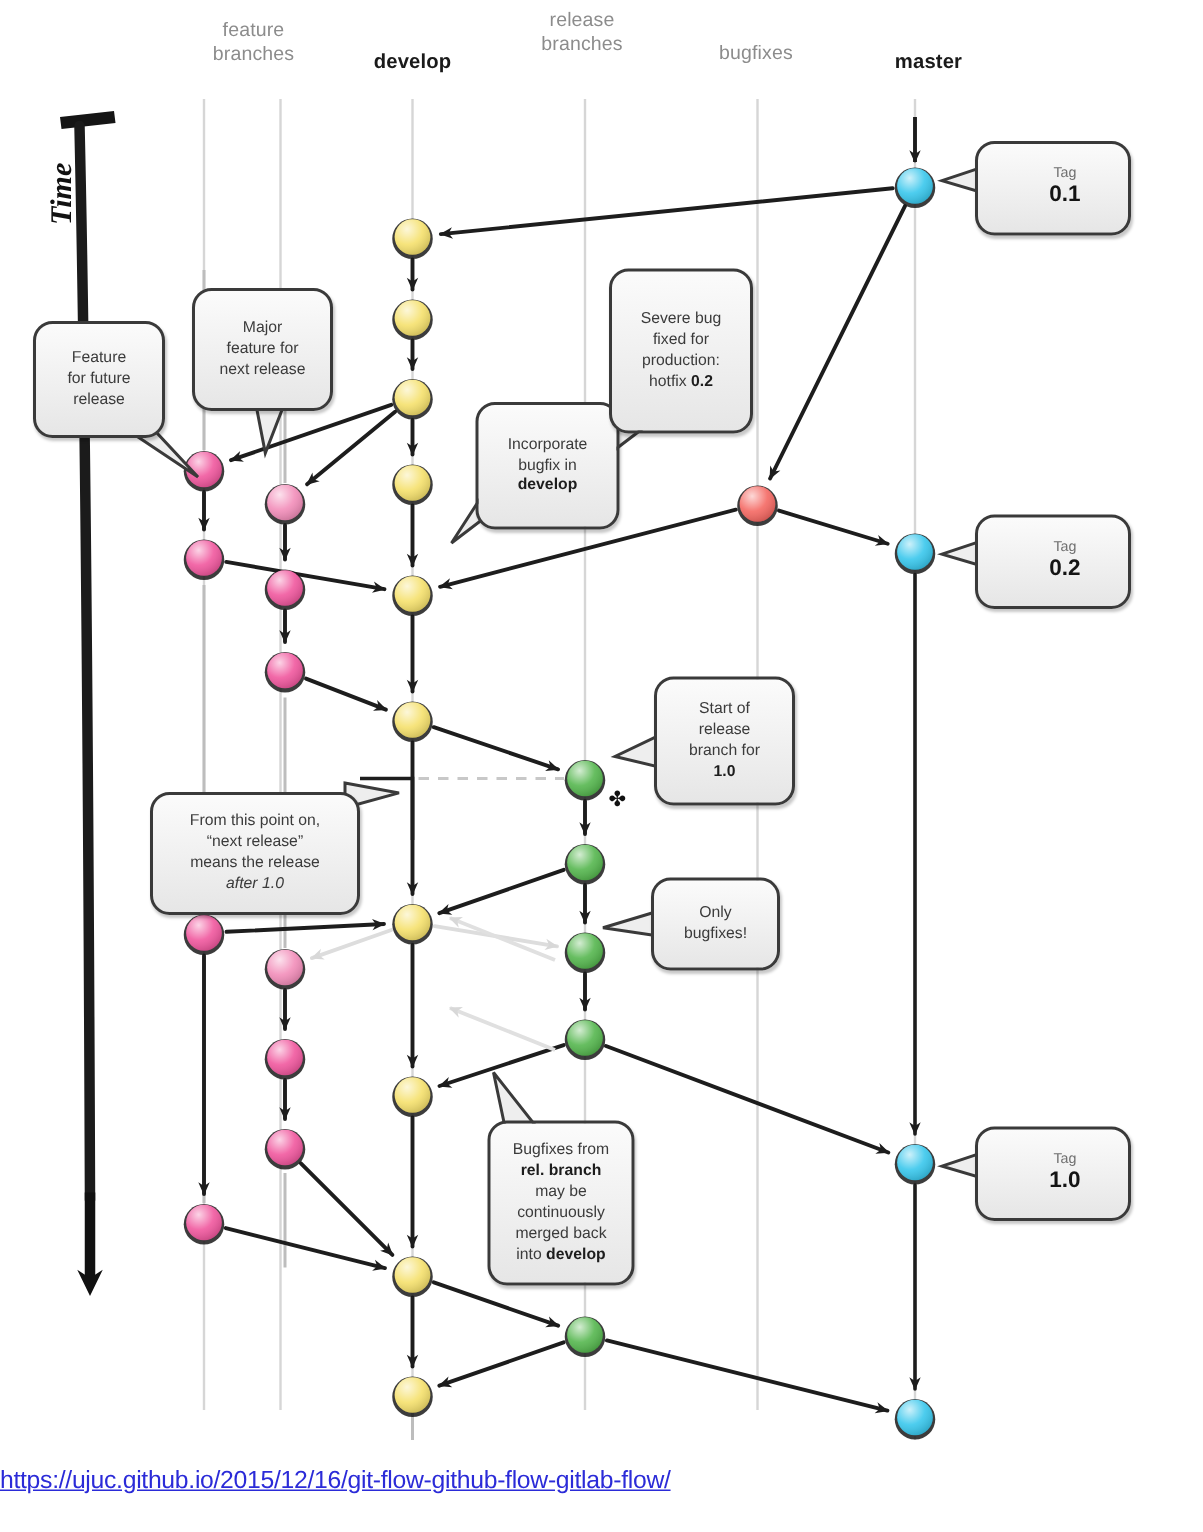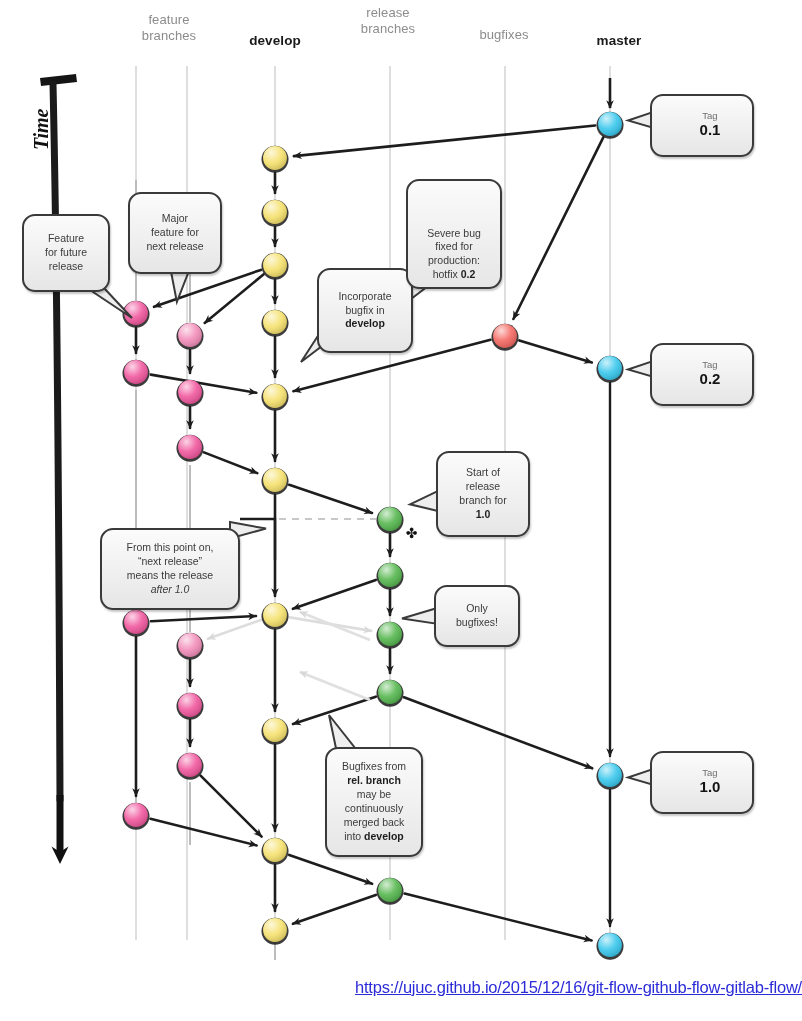--- a/index.html
+++ b/index.html
@@ -68,21 +68,21 @@
     font-style: italic;
     font-size: 20px;
     font-family: "Liberation Serif", serif;
     transform: rotate(-90deg);
     transform-origin: left top;
     white-space: nowrap;
   }
   .url-link {
     position: absolute;
     left: 0; right: 0;
-    text-align: right;
+    text-align: left;
     font-size: 16.5px;
     color: #2b2bd8;
     text-decoration: underline;
     font-family: "Liberation Sans", sans-serif;
     letter-spacing: -.2px;
   }
   .cursor {
     position: absolute;
     width: 15px; height: 15px;
     color: #111;
@@ -363,21 +363,21 @@
   <div id="callouts">
       <div class="callout" style="left: 22px; top: 214px; width: 88px; height: 78px;">
         <span class="txt">Feature<br>for future<br>release</span>
       </div>
       <div class="callout" style="left: 128px; top: 192px; width: 94px; height: 82px;">
         <span class="txt">Major<br>feature for<br>next release</span>
       </div>
       <div class="callout" style="left: 317px; top: 268px; width: 96px; height: 85px;">
         <span class="txt">Incorporate<br>bugfix in<br><b>develop</b></span>
       </div>
-      <div class="callout" style="left: 406px; top: 179px; width: 96px; height: 110px; align-items: flex-end;">
+      <div class="callout" style="left: 406px; top: 179px; width: 96px; height: 110px;">
         <span class="txt">Severe bug<br>fixed for<br>production:<br>hotfix <b>0.2</b></span>
       </div>
       <div class="callout" style="left: 100px; top: 504px; width: 140px; height: 82px; margin-top: 24px;">
         <span class="txt">From this point on,<br>“next release”<br>means the release<br><i>after 1.0</i></span>
       </div>
       <div class="callout" style="left: 436px; top: 451px; width: 94px; height: 86px;">
         <span class="txt">Start of<br>release<br>branch for<br><b>1.0</b></span>
       </div>
       <div class="callout" style="left: 420px; top: 585px; width: 86px; height: 62px; margin-left: 14px;">
         <span class="txt">Only<br>bugfixes!</span>

